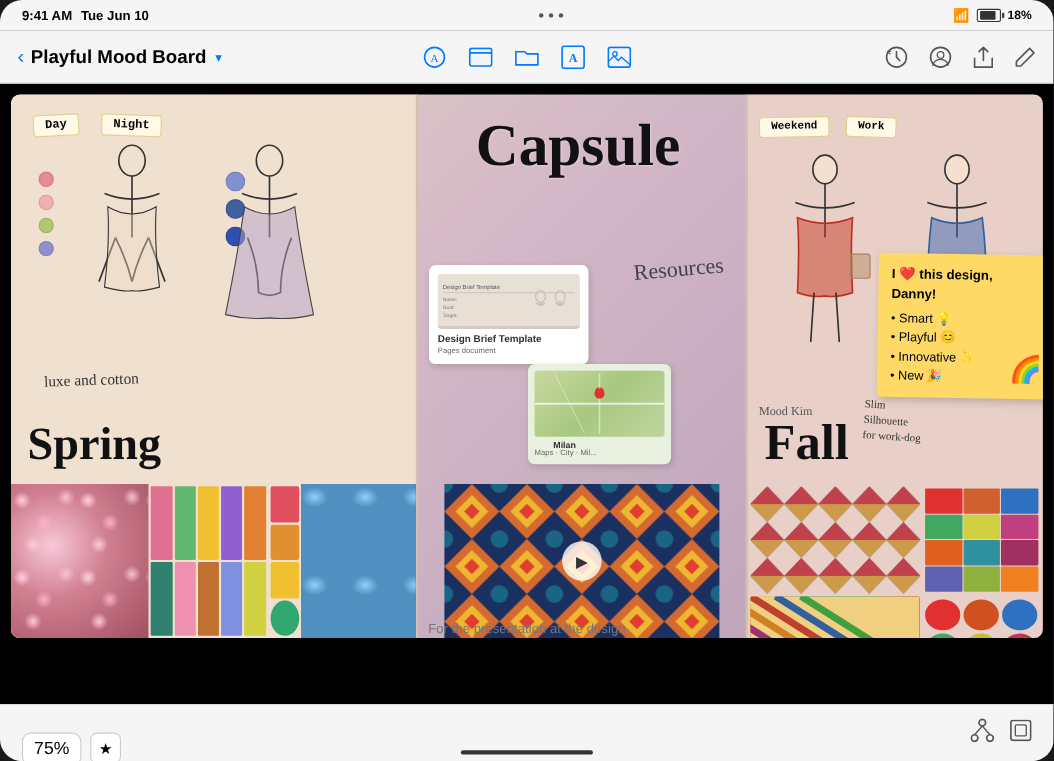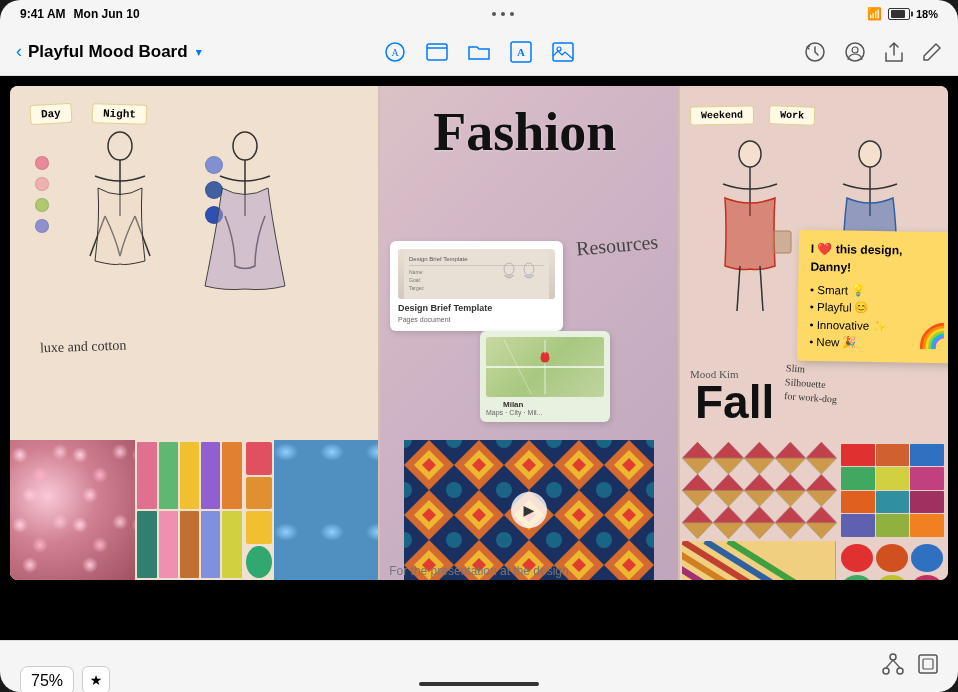--- a/index.html
+++ b/index.html
@@ -198,21 +198,21 @@
       transform: rotate(1deg);
     }
     .sticky-note .rainbow {
       font-size: 24px; position: absolute; bottom: 8px; right: 10px;
     }
 
     
     .design-brief-card {
       position: absolute;
       top: 155px; left: 10px;
-      width: 173px;
+      width: 145px;
       background: #fff;
       border-radius: 6px;
       padding: 8px;
       box-shadow: 1px 2px 6px rgba(0,0,0,0.15);
       font-size: 8px;
       z-index: 5;
     }
     .design-brief-card .card-title {
       font-size: 9px; font-weight: 700; color: #333; margin-bottom: 3px;
     }
@@ -308,21 +308,21 @@
     <div class="ipad-dot"></div>
     <div class="ipad-dot"></div>
     <div class="ipad-dot"></div>
   </div>
 
   <div class="ipad-screen">
 
     <div class="status-bar">
       <div class="status-bar-left">
         <span>9:41 AM</span>
-        <span>Mon Jun 10</span>
+        <span>Tue Jun 10</span>
       </div>
       <div class="status-bar-center">
         <div class="dot"></div>
         <div class="dot"></div>
         <div class="dot"></div>
       </div>
       <div class="status-bar-right">
 
         <span style="font-size:12px;">📶</span>
         <div class="battery-icon">
@@ -451,20 +451,21 @@
             <ellipse cx="195" cy="20" rx="12" ry="14" stroke="#333" stroke-width="1.5" fill="none"></ellipse>
             <line x1="195" y1="34" x2="195" y2="90" stroke="#333" stroke-width="1.5"></line>
             <path d="M170 50 Q195 60 220 50" stroke="#333" stroke-width="1.5" fill="none"></path>
             <path d="M175 90 Q185 115 185 140 Q195 145 205 140 Q205 115 215 90" stroke="#333" stroke-width="1.5" fill="none"></path>
 
             <path d="M172 62 Q168 95 155 160 Q175 165 195 163 Q215 165 235 160 Q222 95 218 62 Q195 75 172 62Z" stroke="#444" stroke-width="1" fill="rgba(180,160,200,0.5)"></path>
           </svg>
 
           <div style="position:absolute; bottom:225px; left:30px; font-family:'Brush Script MT',cursive; font-size:14px; color:#333; transform:rotate(-2deg);">luxe and cotton</div>
 
+          <div style="position:absolute; bottom:155px; left:15px; font-family:'Brush Script MT','Comic Sans MS',cursive; font-size:42px; font-weight:900; color:#111; line-height:1;">Spring</div>
 
           <div style="position:absolute; bottom:0; left:0; width:100%; height:140px; display:flex; gap:0;">
 
             <div style="flex:1.2; background: radial-gradient(ellipse at 30% 40%, #f8c8d8, #d08090 40%, #a05060); position:relative; overflow:hidden;">
               <div style="position:absolute; inset:0; background: radial-gradient(circle 8px at 10px 15px, #ffd0e0, transparent), radial-gradient(circle 8px at 30px 35px, #ffb0c8, transparent), radial-gradient(circle 8px at 50px 12px, #f8c0d0, transparent), radial-gradient(circle 8px at 20px 55px, #ffc8d8, transparent); background-size: 60px 70px;"></div>
             </div>
 
             <div style="flex:1; display:flex; flex-direction:column; gap:2px; padding:2px;">
               <div style="flex:1; display:flex; gap:2px;">
                 <div style="flex:1; background:#e07090; border-radius:1px;"></div>
@@ -584,21 +585,21 @@
             <path d="M205 120 Q225 115 220 100" stroke="#333" stroke-width="1" fill="none"></path>
             <polygon points="220,100 218,110 228,108" fill="#333"></polygon>
           </svg>
 
           <div style="position:absolute; bottom:175px; left:105px; font-family:'Brush Script MT',cursive; font-size:10px; color:#333; line-height:1.4; transform:rotate(4deg);">
             Slim<br>Silhouette<br>for work-dog
           </div>
 
           <div style="position:absolute; bottom:200px; left:10px; font-family:'Brush Script MT',cursive; font-size:11px; color:#555;">Mood Kim</div>
 
-          <div style="position:absolute; bottom:155px; left:15px; font-family:Liberation Sans, sans-serif; font-size:46px; font-weight:900; color:#111; line-height:1;">Fall</div>
+          <div style="position:absolute; bottom:155px; left:15px; font-family:Liberation Serif, serif; font-size:46px; font-weight:900; color:#111; line-height:1;">Fall</div>
 
           <div style="position:absolute; bottom:0; left:0; width:100%; height:140px; display:flex; flex-direction:column; gap:2px; padding:2px;">
 
             <div style="flex:1; display:flex; gap:2px;">
 
               <div style="flex:1.5; overflow:hidden; border-radius:2px;">
                 <svg width="100%" height="100%" viewBox="0 0 100 60" preserveAspectRatio="none">
                   <defs>
                     <pattern id="chevron" width="20" height="20" patternUnits="userSpaceOnUse">
                       <polygon points="0,10 10,0 20,10 10,20" fill="#4080c0"></polygon>
@@ -651,21 +652,21 @@
                 <div style="background:#40a860; border-radius:50%;"></div>
                 <div style="background:#c0c030; border-radius:50%;"></div>
                 <div style="background:#c03060; border-radius:50%;"></div>
 
               </div>
             </div>
           </div>
         </div>
 
         <div style="position:absolute; top:18px; left:50%; transform:translateX(-25%); z-index:15; pointer-events:none; text-align:center;">
-          <div style="font-family:'Brush Script MT','Segoe Script',cursive; font-size:54px; font-weight:900; color:#111; line-height:1.05; text-shadow:1px 1px 2px rgba(255,255,255,0.3);">Fashion</div>
+          <div style="font-family:'Brush Script MT','Segoe Script',cursive; font-size:54px; font-weight:900; color:#111; line-height:1.05; text-shadow:1px 1px 2px rgba(255,255,255,0.3);">Capsule</div>
         </div>
 
         <div class="sticky-note">
           <div style="font-weight:600; font-size:12px;">I ❤️ this design,</div>
           <div style="font-weight:600; font-size:12px; margin-bottom:6px;">Danny!</div>
           <div>• Smart 💡</div>
           <div>• Playful 😊</div>
           <div>• Innovative ✨</div>
           <div>• New 🎉</div>
           <div class="rainbow">🌈</div>

